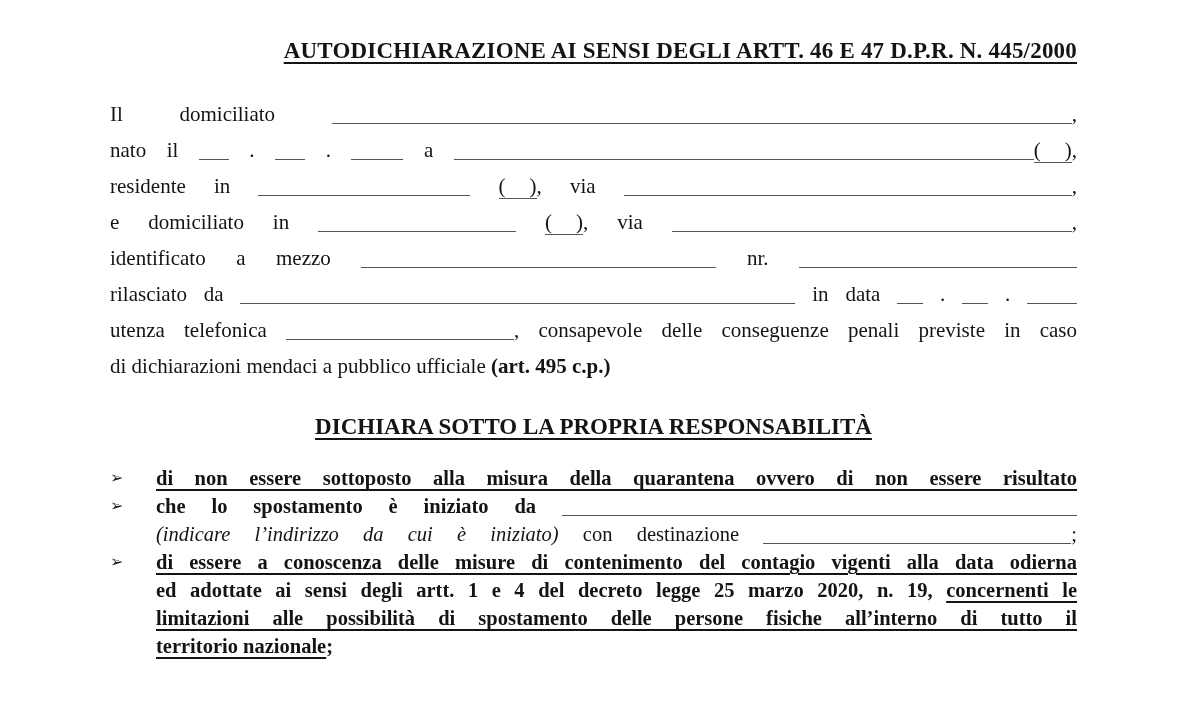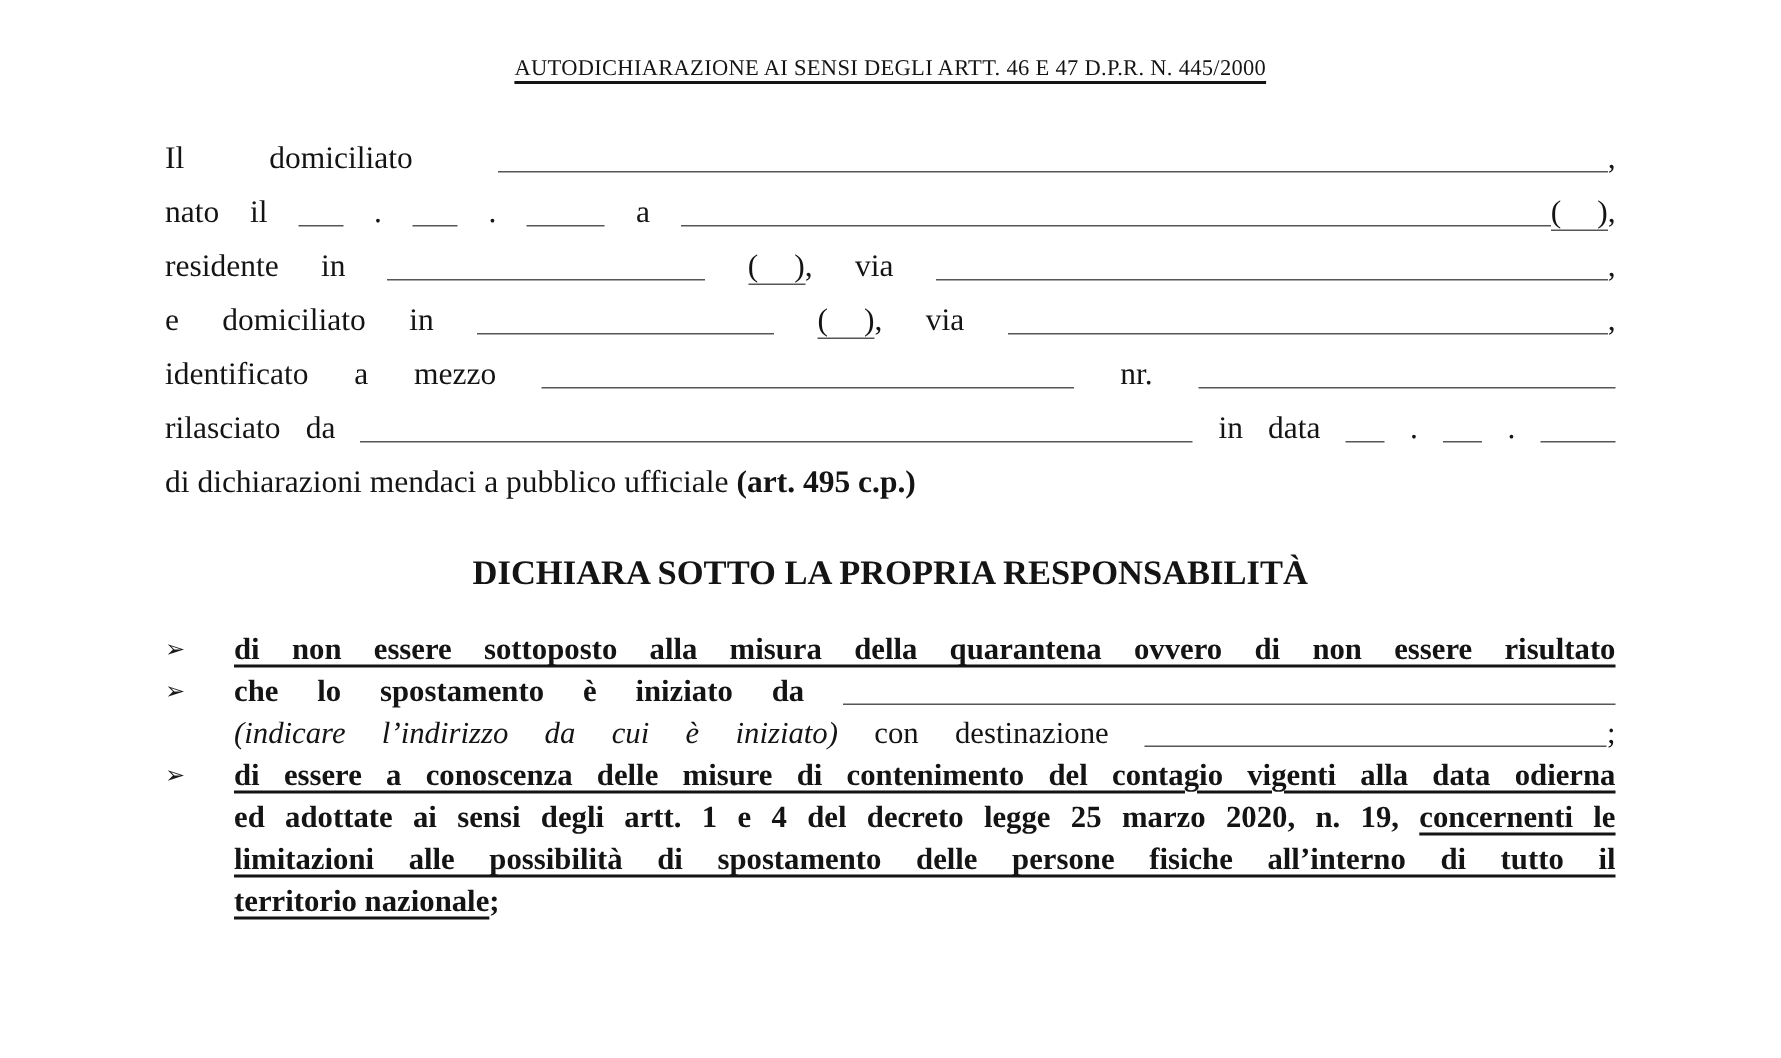--- a/index.html
+++ b/index.html
@@ -3,42 +3,42 @@
 <meta charset="utf-8">
 <style>
   html,body{margin:0;padding:0;background:#ffffff;}
   body{
     width:1187px;height:705px;overflow:hidden;position:relative;
     font-family:"Liberation Serif","DejaVu Serif",serif;color:#141414;
     -webkit-font-smoothing:antialiased;
   }
   .page{position:absolute;left:110px;top:38px;width:967px;}
   .doc-title{
-    text-align:center;font-weight:normal;font-size:15px;letter-spacing:.2px;
+    text-align:right;font-weight:bold;font-size:23px;letter-spacing:.2px;
   }
   .doc-title .u-title{
     text-decoration:underline;text-decoration-thickness:1.5px;text-underline-offset:4px;
   }
   .form-section{margin-top:32px;}
   .fline{
     font-size:21px;line-height:36px;text-align:justify;text-align-last:justify;
     white-space:normal;
   }
   .fline.nolast,.bline.nolast{text-align-last:left;}
   .blank{
     display:inline-block;height:12px;margin-bottom:-3px;
     border-bottom:1.6px solid #565656;
   }
   .pblank{border-bottom:1.6px solid #565656;}
   .pb-inner{display:inline-block;width:24px;height:1px;}
   .h2{
     text-align:center;font-weight:bold;font-size:23px;margin:30px 0 24px;
   }
   .h2 .u-title{
-    text-decoration-thickness:1.5px;text-underline-offset:4px;
+    text-decoration:underline;text-decoration-thickness:1.5px;text-underline-offset:4px;
   }
   .bullets{font-size:20.5px;}
   .bullet{display:flex;align-items:flex-start;}
   .bmarker{
     flex:0 0 46px;font-family:"DejaVu Sans",sans-serif;font-size:16px;
     line-height:28px;color:#1a1a1a;
   }
   .bcontent{flex:1;min-width:0;}
   .bline{line-height:28px;text-align:justify;text-align-last:justify;}
   .b{font-weight:bold;}
@@ -56,20 +56,21 @@
     <span class="u-title">AUTODICHIARAZIONE AI SENSI DEGLI ARTT. 46 E 47 D.P.R. N. 445/2000</span>
   </div>
 
   <div class="form-section">
       <div class="fline"><span class="">Il domiciliato </span><span class="blank" style="width: 740px;"></span><span class="">,</span></div>
       <div class="fline"><span class="">nato il </span><span class="blank" style="width: 30px;"></span><span class=""> . </span><span class="blank" style="width: 30px;"></span><span class=""> . </span><span class="blank" style="width: 52px;"></span><span class=""> a </span><span class="blank" style="width: 580px;"></span><span class="pblank">(<span class="pb-inner" style="width: 24px;"></span>)</span><span class="">,</span></div>
       <div class="fline"><span class="">residente in </span><span class="blank" style="width: 212px;"></span><span class=""> </span><span class="pblank">(<span class="pb-inner" style="width: 24px;"></span>)</span><span class="">, via </span><span class="blank" style="width: 448px;"></span><span class="">,</span></div>
       <div class="fline"><span class="">e domiciliato in </span><span class="blank" style="width: 198px;"></span><span class=""> </span><span class="pblank">(<span class="pb-inner" style="width: 24px;"></span>)</span><span class="">, via </span><span class="blank" style="width: 400px;"></span><span class="">,</span></div>
       <div class="fline"><span class="">identificato a mezzo </span><span class="blank" style="width: 355px;"></span><span class=""> nr. </span><span class="blank" style="width: 278px;"></span></div>
       <div class="fline"><span class="">rilasciato da </span><span class="blank" style="width: 555px;"></span><span class=""> in data </span><span class="blank" style="width: 26px;"></span><span class=""> . </span><span class="blank" style="width: 26px;"></span><span class=""> . </span><span class="blank" style="width: 50px;"></span></div>
+      <div class="fline"><span class="">utenza telefonica </span><span class="blank" style="width: 228px;"></span><span class="">, consapevole delle conseguenze penali previste in caso</span></div>
       <div class="fline nolast"><span class="">di dichiarazioni mendaci a pubblico ufficiale </span><span class="b ">(art. 495 c.p.)</span></div>
     </div>
 
   <div class="h2">
     <span class="u-title">DICHIARA SOTTO LA PROPRIA RESPONSABILITÀ</span>
   </div>
 
   <div class="bullets">
       <div class="bullet">
         <span class="bmarker">➢</span>

